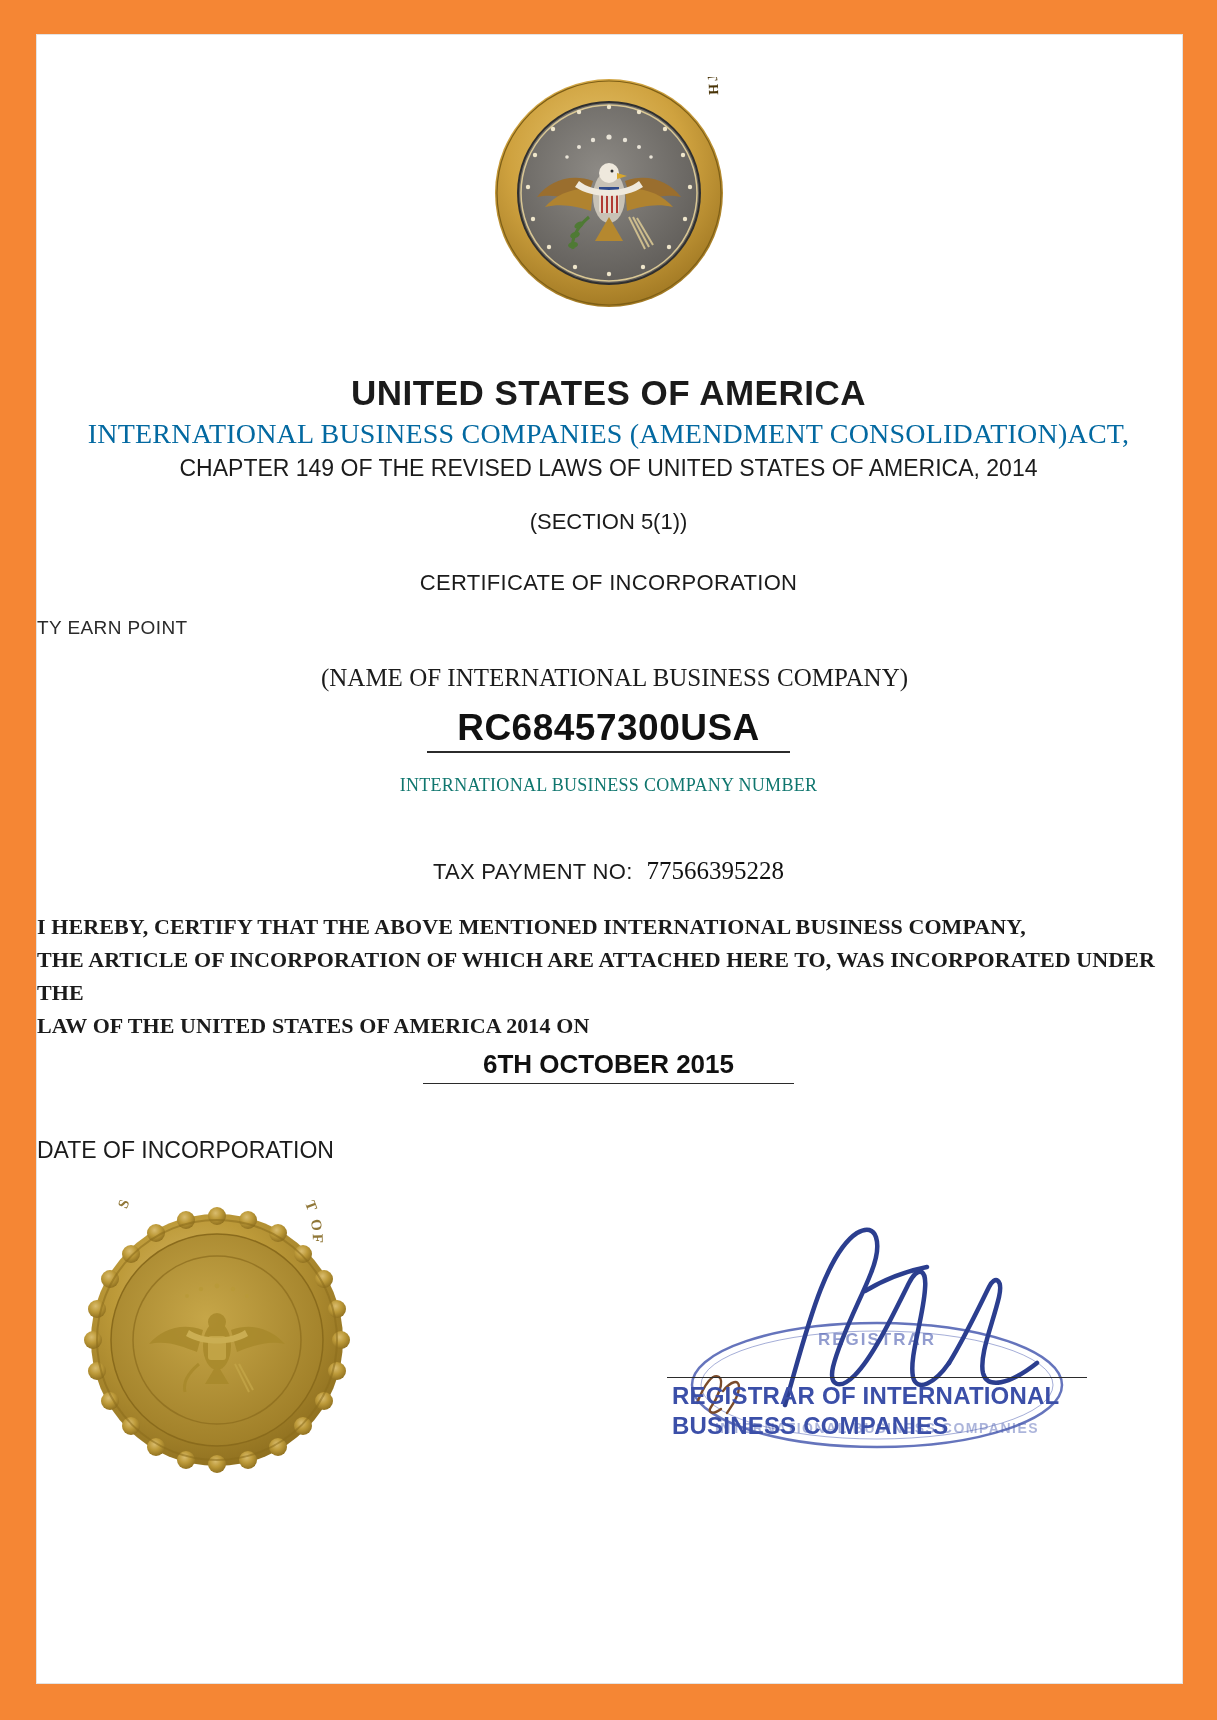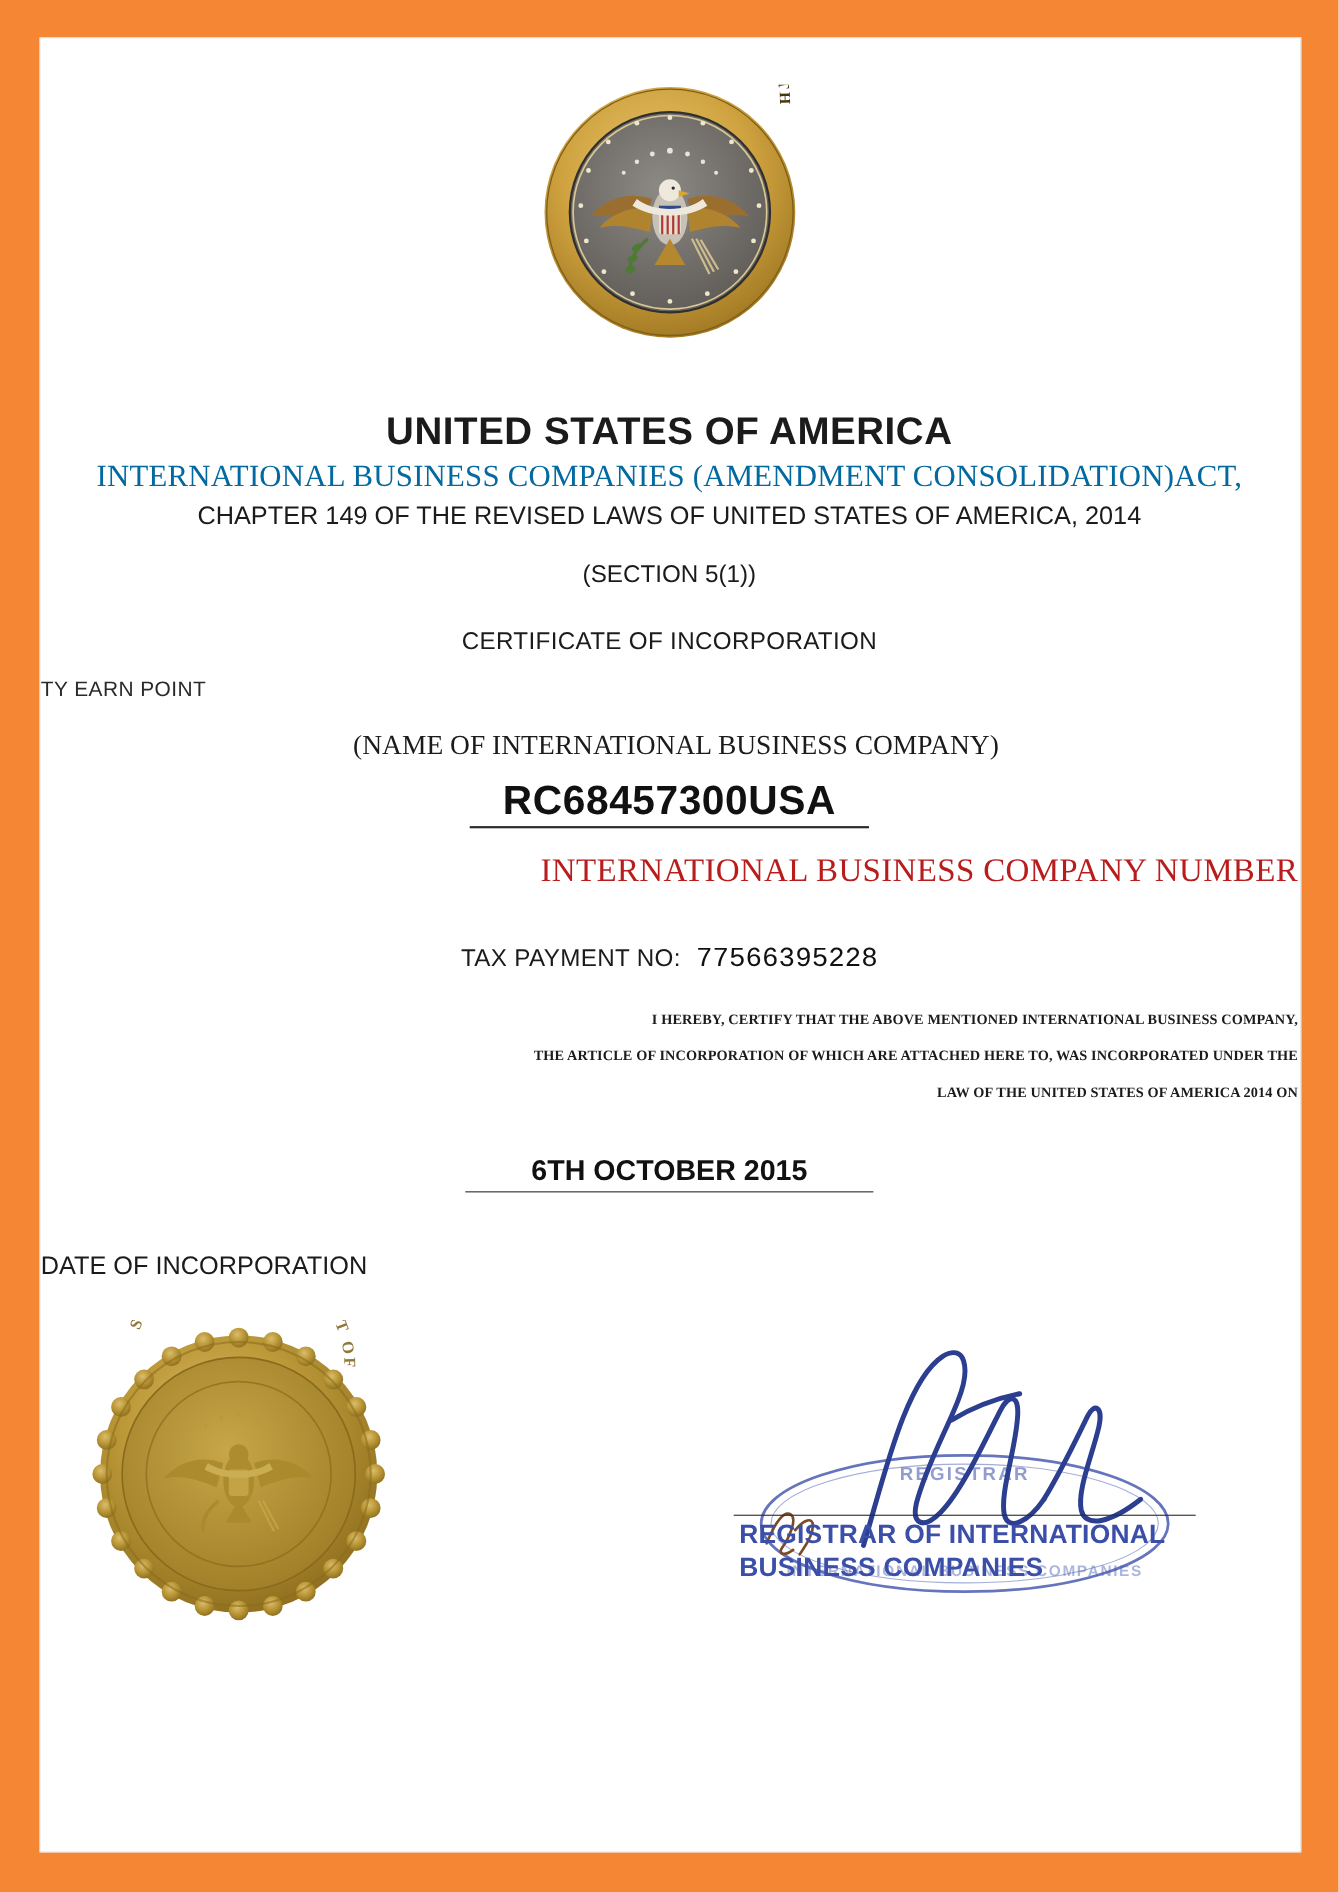--- a/index.html
+++ b/index.html
@@ -154,56 +154,56 @@
     border-bottom: 2px solid #2b2b2b;
     padding: 0 30px 2px 30px;
     letter-spacing: 0.5px;
   }
 
   .ibc-caption {
     position: absolute;
     left: 0; right: 0;
     top: 740px;
     font-family: "Liberation Serif", serif;
-    font-size: 30px;
-    color: #b91c1c;
-    text-align: right;
+    font-size: 18px;
+    color: #0f766e;
+    text-align: center;
     letter-spacing: 0.3px;
   }
 
   .tax-row {
     position: absolute;
     left: 0; right: 0;
     top: 822px;
     text-align: center;
     white-space: nowrap;
   }
   .tax-label {
     font-family: "Liberation Sans", sans-serif;
     font-size: 22px;
     color: #1b1b1b;
     letter-spacing: 0.3px;
   }
   .tax-value {
-    font-family: Liberation Mono, monospace;
+    font-family: Liberation Serif, serif;
     font-size: 25px;
     color: #111111;
     margin-left: 14px;
   }
 
   .attest {
     position: absolute;
     left: 0;
     right: 0;
     top: 875px;
     font-family: "Liberation Serif", serif;
     font-weight: bold;
-    font-size: 13px;
-    color: #1b1b1b;
-    text-align: right;
+    font-size: 22px;
+    color: #1b1b1b;
+    text-align: left;
     line-height: 33px;
     letter-spacing: 0.1px;
   }
 
   .date-wrap {
     position: absolute;
     left: 0; right: 0;
     top: 1014px;
     text-align: center;
   }

